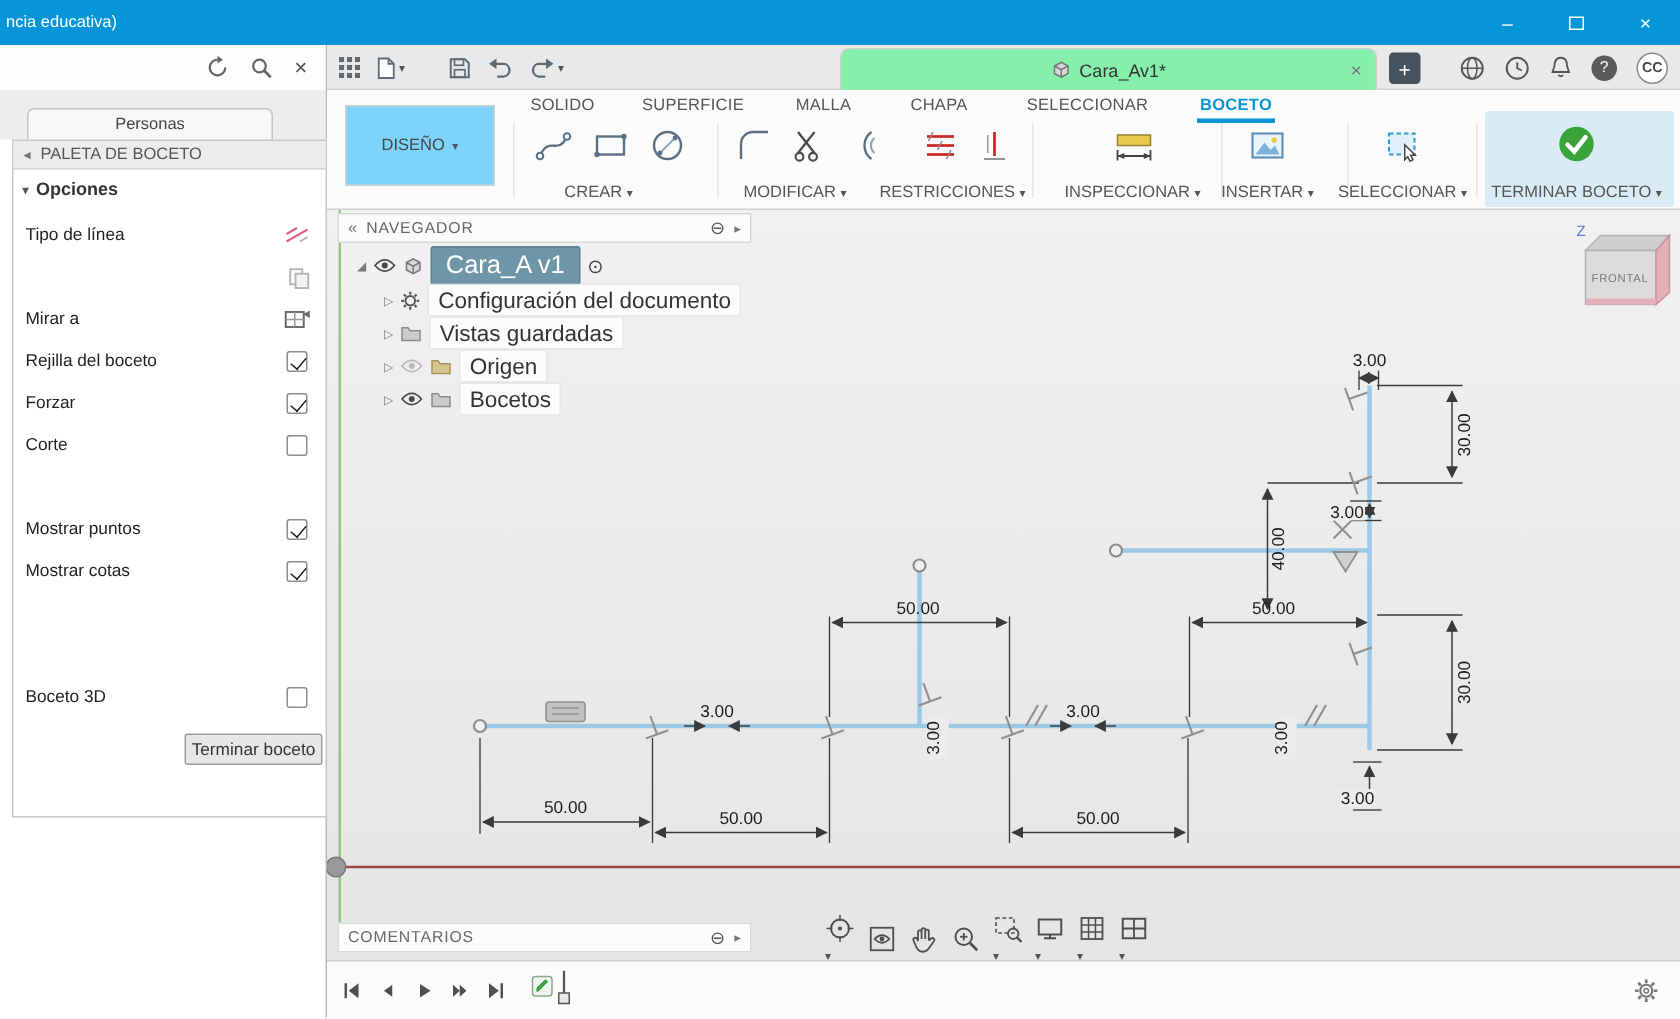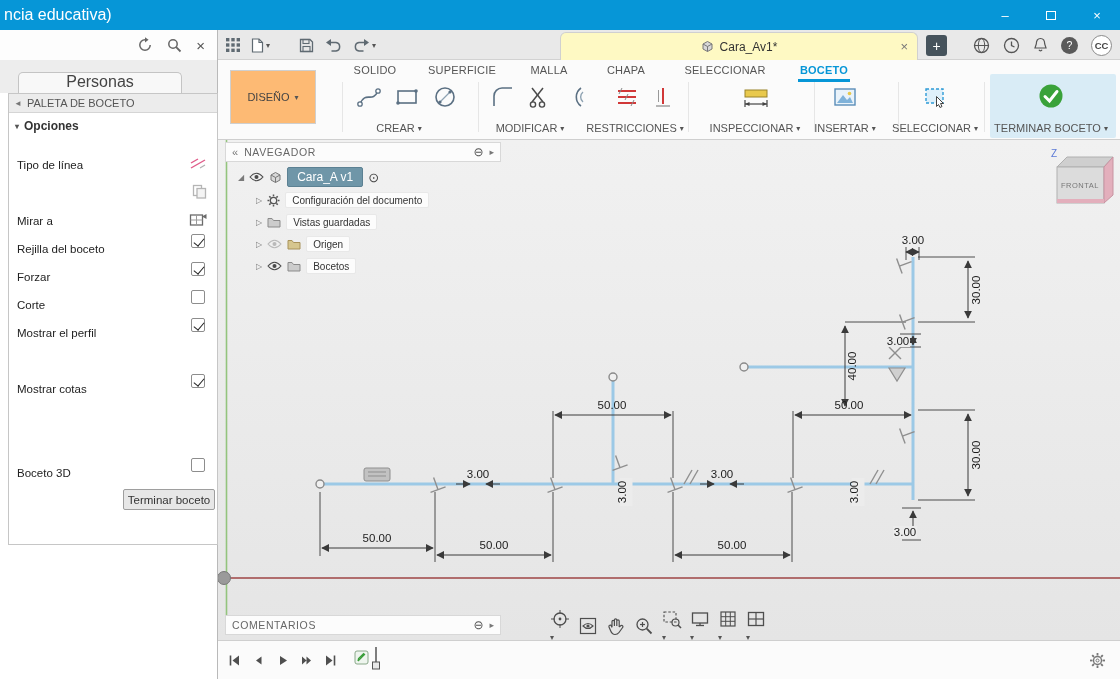--- a/index.html
+++ b/index.html
@@ -4,65 +4,65 @@
 <style>
 *{margin:0;padding:0;box-sizing:border-box}
 html,body{width:1120px;height:679px;overflow:hidden}
 body{font-family:"Liberation Sans",sans-serif;font-size:12px;color:#333;background:#fff}
 .abs{position:absolute}
 svg{display:block}
 svg text{font-family:"Liberation Sans",sans-serif}
 #app{position:relative;width:1120px;height:679px;background:#fff;overflow:hidden}
 
 .titlebar{left:0;top:0;width:1120px;height:30px;background:#0696d7;color:#fff;display:flex;align-items:center}
-.titlebar .wtitle{margin-left:4px;font-size:16px}
+.titlebar .wtitle{margin-left:4px;font-size:11px}
 .win-controls{position:absolute;right:0;top:0;height:30px;display:flex}
 .wbtn{width:46px;height:30px;display:flex;align-items:center;justify-content:center;color:#fff;font-size:13px;cursor:default}
 .maxbox{width:10px;height:9px;border:1.4px solid #fff}
 
 .left-panel{left:0;top:30px;width:218px;height:649px;background:#fff;border-right:1px solid #b9b9b9}
 .lp-toolbar{position:absolute;left:0;top:0;width:217px;height:30px;background:#fdfdfd;display:flex;align-items:center;justify-content:flex-end;gap:14px;padding-right:12px}
 .lp-strip{position:absolute;left:0;top:30px;width:217px;height:33px;background:#ededed}
-.personas-tab{position:absolute;left:18px;top:12px;width:164px;height:21px;background:#f8f8f8;border:1px solid #c4c4c4;border-bottom:none;border-radius:5px 5px 0 0;display:flex;align-items:flex-start;justify-content:center;font-size:16px;color:#444}
+.personas-tab{position:absolute;left:18px;top:12px;width:164px;height:21px;background:#f8f8f8;border:1px solid #c4c4c4;border-bottom:none;border-radius:5px 5px 0 0;display:flex;align-items:center;justify-content:center;font-size:11px;color:#444}
 .palette{position:absolute;left:8px;top:63px;width:210px;height:452px;background:#fff;border:1px solid #c6c6c6}
 .pal-header{position:absolute;left:0;top:0;width:208px;height:19px;background:#ececec;border-bottom:1px solid #d5d5d5;display:flex;align-items:center;gap:5px;padding-left:5px;font-size:11px;color:#555}
 .pal-section{position:absolute;left:6px;top:25px;font-size:12px;font-weight:bold;color:#333;display:flex;gap:5px;align-items:center}
-.pal-row{position:absolute;left:0;width:208px;height:28px;display:flex;align-items:flex-end;padding-left:8px}
+.pal-row{position:absolute;left:0;width:208px;height:28px;display:flex;align-items:center;padding-left:8px}
 .pal-label{font-size:11.5px;color:#222;white-space:nowrap}
 .pal-icon{position:absolute;right:10px}
 .cb{position:absolute;right:12px;top:7px;width:14px;height:14px;border:1px solid #8d8d8d;background:#fff;border-radius:2px}
 .cb.checked::after{content:"";position:absolute;left:3.5px;top:0.5px;width:5px;height:9px;border-right:1.7px solid #222;border-bottom:1.7px solid #222;transform:rotate(40deg)}
 .finish-btn{position:absolute;left:114px;top:395px;width:92px;height:21px;background:#e7e7e7;border:1px solid #9e9e9e;border-radius:2px;font-size:11.5px;color:#333;display:flex;align-items:center;justify-content:center}
 
 .main{left:218px;top:30px;width:902px;height:649px}
 .tabbar{position:absolute;left:0;top:0;width:902px;height:30px;background:#e9e9e9;border-bottom:1px solid #d2d2d2}
 .tb-left{position:absolute;left:8px;top:0;height:30px;display:flex;align-items:center;gap:11px}
-.doc-tab{position:absolute;left:342px;top:2px;width:358px;height:28px;background:#fef9c3;border:1px solid #d0d0d0;border-bottom:none;border-radius:6px 6px 0 0;display:flex;align-items:center;justify-content:center;gap:6px}
+.doc-tab{position:absolute;left:342px;top:2px;width:358px;height:28px;background:#86efac;border:1px solid #d0d0d0;border-bottom:none;border-radius:6px 6px 0 0;display:flex;align-items:center;justify-content:center;gap:6px}
 .doc-tab .tclose{position:absolute;right:9px;color:#777;font-size:13px}
 .newtab{position:absolute;left:708px;top:5px;width:21px;height:21px;background:#46535c;border-radius:3px;color:#fff;display:flex;align-items:center;justify-content:center;font-size:14px}
 .tb-right{position:absolute;right:8px;top:0;height:30px;display:flex;align-items:center;gap:13px}
 .help-circ{width:17px;height:17px;border-radius:50%;background:#5a5a5a;color:#fff;font-size:10.5px;display:flex;align-items:center;justify-content:center}
 .avatar{width:21px;height:21px;border-radius:50%;background:#fff;border:1.5px solid #8a8a8a;color:#444;font-size:9.5px;font-weight:bold;display:flex;align-items:center;justify-content:center}
 .ribbon{position:absolute;left:0;top:30px;width:902px;height:80px;background:#fbfbfb;border-bottom:1px solid #cfcfcf}
-.design-box{position:absolute;left:12px;top:10px;width:86px;height:54px;background:#fdba74;border:1px solid #cfcfcf;display:flex;align-items:center;justify-content:center;gap:5px;font-size:11px;color:#444}
+.design-box{position:absolute;left:12px;top:10px;width:100px;height:54px;background:#7dd3fc;border:1px solid #cfcfcf;display:flex;align-items:center;justify-content:center;gap:5px;font-size:11px;color:#444}
 .rtab{position:absolute;top:4px;transform:translateX(-50%);font-size:11px;color:#555;letter-spacing:.2px;white-space:nowrap}
 .rtab.active{color:#0696d7;font-weight:bold}
 .rtab-underline{position:absolute;top:19px;height:2.5px;background:#0696d7}
 .grp-label{position:absolute;bottom:5px;transform:translateX(-50%);font-size:11px;color:#555;white-space:nowrap;display:flex;align-items:center;gap:3px}
 .ricon{position:absolute;top:24px}
 .rsep{position:absolute;top:22px;width:1px;height:50px;background:#e6e6e6}
 .finish-hl{position:absolute;left:772px;top:14px;width:126px;height:64px;background:#d9ecf6;border-radius:2px}
 .caret{color:#555;font-size:8px}
 
 .canvas{position:absolute;left:0;top:110px;width:902px;height:500px;background:linear-gradient(#f1f1f1,#e5e5e5);overflow:hidden}
 .panel-hdr{position:absolute;height:20px;background:#fcfcfc;border:1px solid #d8d8d8;display:flex;align-items:center;gap:6px;padding:0 6px}
 .panel-hdr .ptitle{font-size:10.5px;color:#666;letter-spacing:.6px}
 .nav-row{position:absolute;display:flex;align-items:center;gap:5px;height:20px}
-.pill{background:rgba(253,253,253,.92);border-radius:2px;padding:1.5px 6px;font-size:10px;color:#333;white-space:nowrap;border:1px solid rgba(200,200,200,.4)}
-.pill.sel{background:#6f96a8;color:#fff;border-color:#5c8193;font-size:12px;padding:2px 9px}
+.pill{background:rgba(253,253,253,.92);border-radius:2px;padding:1.5px 6px;font-size:15px;color:#333;white-space:nowrap;border:1px solid rgba(200,200,200,.4)}
+.pill.sel{background:#6f96a8;color:#fff;border-color:#5c8193;font-size:17px;padding:2px 9px}
 .tree-arrow{color:#7a7a7a;font-size:8px}
 .navtools{position:absolute;left:332px;top:473px;height:26px;display:flex;align-items:center;gap:8px}
 .timeline{position:absolute;left:0;top:610px;width:902px;height:39px;background:#fbfbfb;border-top:1px solid #cfcfcf}
 .transport{position:absolute;left:10px;top:0;height:39px;display:flex;align-items:center;gap:11px}
 </style>
 </head>
 <body>
 
 <div id="app">
 
@@ -147,22 +147,22 @@
         <span class="cb checked"></span>
       </div>
       <div class="pal-row" style="top:189px">
         <span class="pal-label">Corte</span>
         <span class="cb"></span>
       </div>
       <div class="pal-row" style="top:161px">
         <span class="pal-label">Forzar</span>
         <span class="cb checked"></span>
       </div>
-      <div class="pal-row" style="top:217px">
-        <span class="pal-label">Mostrar el perfil</span>
+      <div class="pal-row" style="top:245px">
+        <span class="pal-label">Mostrar puntos</span>
         <span class="cb checked"></span>
       </div>
       <div class="pal-row" style="top:273px">
         <span class="pal-label">Mostrar cotas</span>
         <span class="cb checked"></span>
       </div>
       <div class="pal-row" style="top:357px">
         <span class="pal-label">Boceto 3D</span>
         <span class="cb"></span>
       </div>

